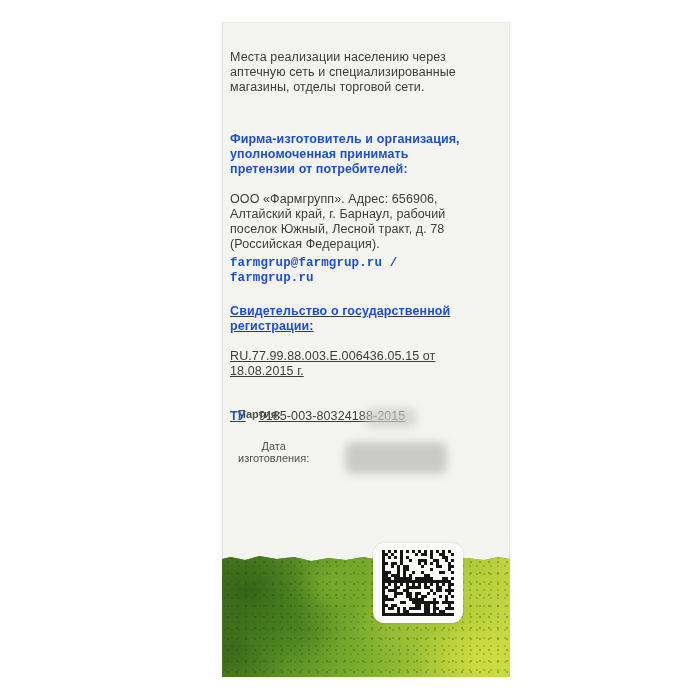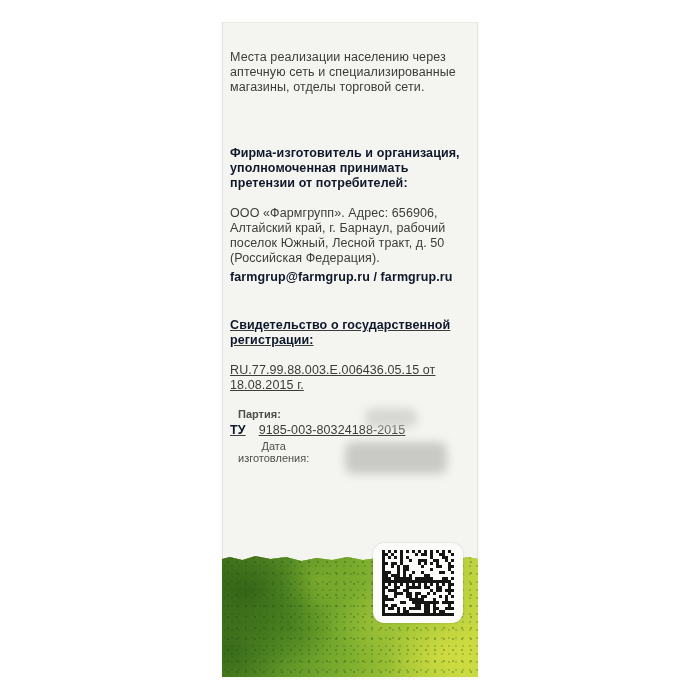--- a/index.html
+++ b/index.html
@@ -8,42 +8,42 @@
     background:#ffffff;
     font-family:"Liberation Sans", sans-serif;
     position:relative;
     overflow:hidden;
   }
   .canvas{position:absolute;inset:0;background:#ffffff;}
 
   
   .package{
     position:absolute;
-    left:222px;top:22px;width:256px;height:655px;
+    left:222px;top:22px;width:288px;height:655px;
     background:#f4f4f1;
     box-shadow:
       inset 1px 0 0 rgba(0,0,0,0.07),
       inset -1px 0 0 rgba(0,0,0,0.06),
       inset 0 1px 0 rgba(0,0,0,0.04),
       0 1px 4px rgba(0,0,0,0.05);
   }
 
   .txt{
     position:absolute;
     left:8px;width:244px;
     color:#3c3c3a;
     font-size:12.5px;line-height:15px;
     letter-spacing:0.1px;
     white-space:pre-line;
   }
-  .bold{font-weight:700;color:#0f172a;margin-top:14px;}
+  .bold{font-weight:700;color:#1d4ed8;}
 
   .p-distribution{top:28px;}
   .p-manufacturer{top:95px;}
-  .p-email{top:234px;}
+  .p-email{top:234px;font-family:Liberation Mono, monospace;}
   .p-registration{top:267px;text-decoration:underline;}
   .tu-line .tu-num{margin-left:13px;font-weight:400;color:#3c3c3a;}
 
   .small-label{
     position:absolute;left:16px;
     color:#4e4e4a;
     font-size:11px;line-height:11.5px;
     white-space:pre-line;
   }
   .l-batch{top:387px;font-weight:bold;}
@@ -99,21 +99,21 @@
     <div class="txt p-distribution">Места реализации населению через
 аптечную сеть и специализированные
 магазины, отделы торговой сети.</div>
 
     <div class="txt p-manufacturer">
       <div class="bold">Фирма-изготовитель и организация,
 уполномоченная принимать
 претензии от потребителей:</div>
       <div>ООО «Фармгрупп». Адрес: 656906,
 Алтайский край, г. Барнаул, рабочий
-поселок Южный, Лесной тракт, д. 50
+поселок Южный, Лесной тракт, д. 78
 (Российская Федерация).</div>
     </div>
 
     <div class="txt bold p-email">farmgrup@farmgrup.ru / farmgrup.ru</div>
 
     <div class="txt p-registration">
       <div class="bold">Свидетельство о государственной
 регистрации:</div>
       <div>RU.77.99.88.003.E.006436.05.15 от
 18.08.2015 г.</div>

